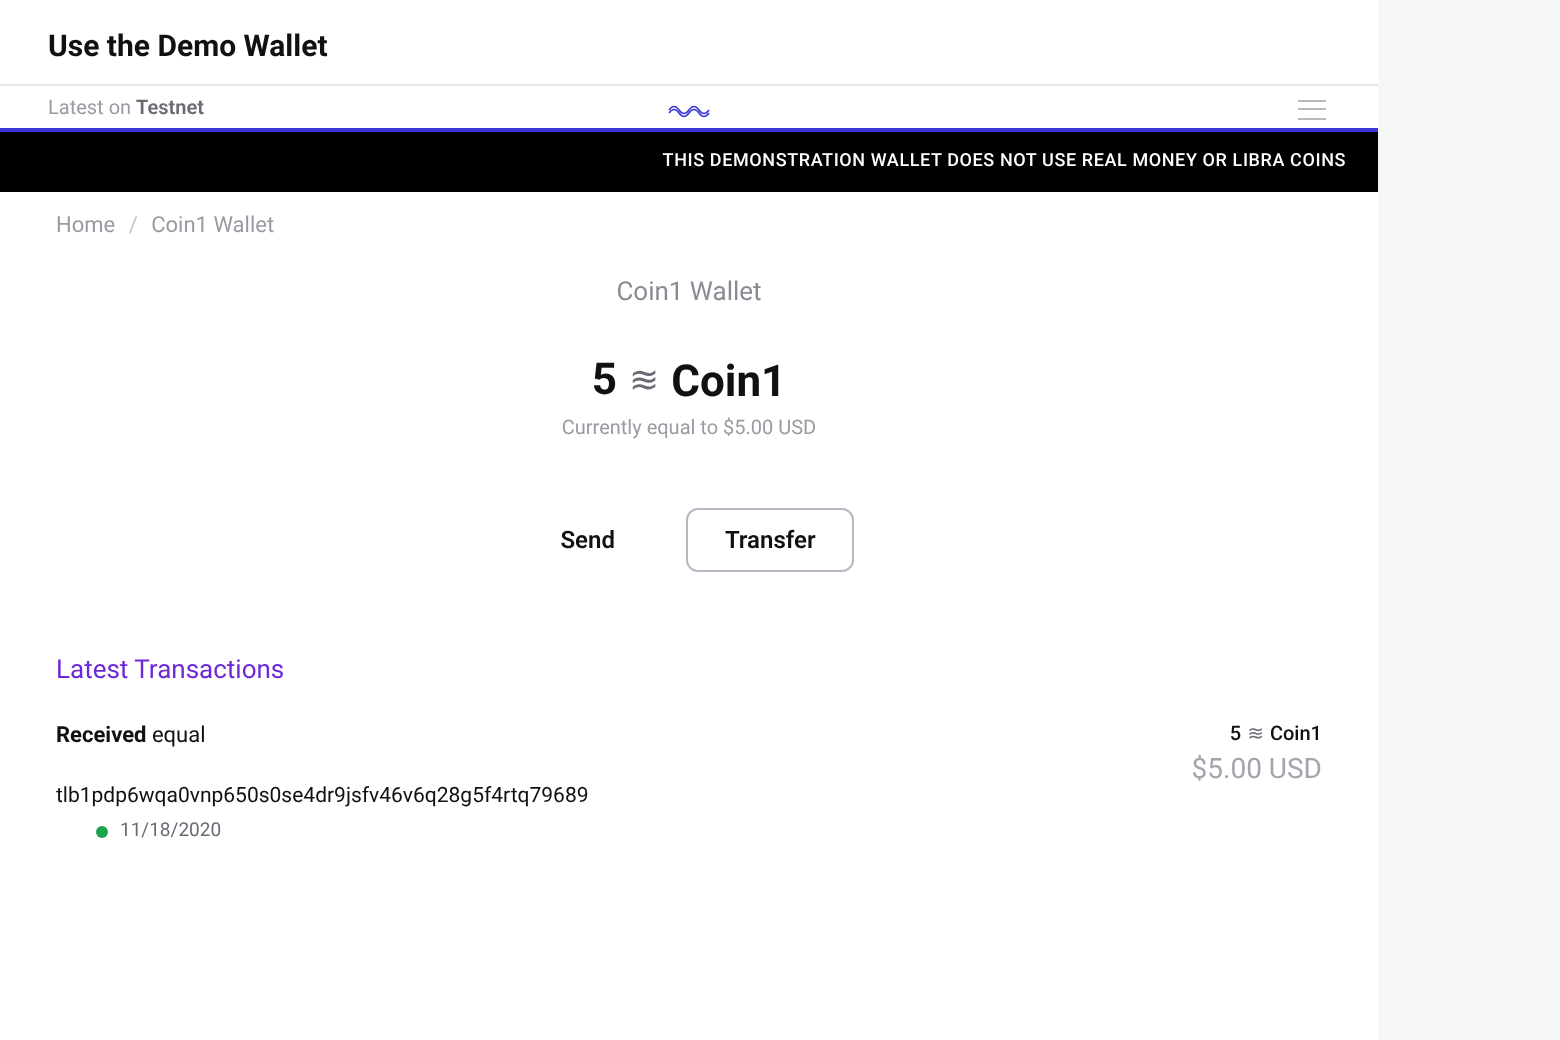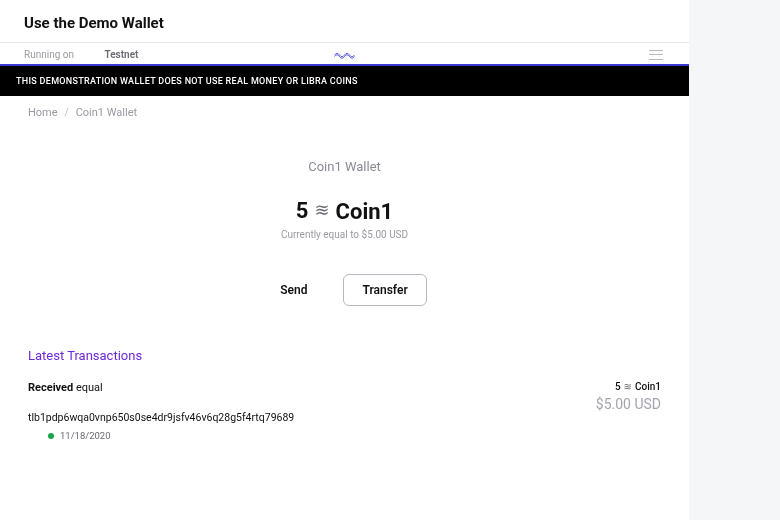--- a/index.html
+++ b/index.html
@@ -10,35 +10,35 @@
     border-bottom: 1px solid #e6e6ea;
   }
   .topbar h1 { font-size: 15px; font-weight: 700; color: #111; }
   .status-row {
     display: flex; align-items: center; justify-content: space-between;
     padding: 6px 24px 4px 24px;
     border-bottom: 2px solid #3a37d6;
     position: relative;
   }
   .status-left { font-size: 10px; color: #9a9aa2; }
-  .status-left strong { color: #6a6a74; font-weight: 600; margin-left: 28px; }
+  .status-left strong { color: #6a6a74; font-weight: 600; }
   .status-center {
     position: absolute; left: 50%; transform: translateX(-50%);
     display: flex; align-items: center; justify-content: center;
   }
   .wave-icon { width: 22px; height: 12px; }
   .status-right { width: 18px; display:flex; align-items:center; justify-content:center; }
   .menu-lines { width: 14px; height: 10px; display:flex; flex-direction:column; justify-content:space-between; }
   .menu-lines span { display:block; height:1px; background:#b8b8c0; }
   .disclaimer {
     background: #000; color: #fff; font-size: 9px; letter-spacing: 0.3px;
-    text-align: left; padding: 10px 16px; font-weight: 500;
+    text-align: right; padding: 10px 16px; font-weight: 500;
   }
   .content { padding: 8px 28px 24px 28px; }
-  .breadcrumb { font-size: 11px; color: #9a9aa2; margin-bottom: 40px; margin-top: 2px; }
+  .breadcrumb { font-size: 11px; color: #9a9aa2; margin-bottom: 20px; margin-top: 2px; }
   .breadcrumb .sep { color: #c2c2cc; margin: 0 4px; }
   .wallet-title {
     text-align: center; font-size: 13px; color: #8a8a94; font-weight: 400; margin-bottom: 24px;
   }
   .balance {
     text-align: center; font-size: 22px; font-weight: 700; color: #111;
     display: flex; align-items: center; justify-content: center; gap: 6px;
   }
   .approx { font-weight: 400; color: #6a6a74; font-size: 18px; position: relative; top: -1px; }
   .token-icon { position: relative; top: 1px; }
@@ -74,21 +74,21 @@
 <body>
 
 <div class="app">
 
   <div class="topbar">
     <h1>Use the Demo Wallet</h1>
   </div>
 
   <div class="status-row">
     <div class="status-left">
-      <span>Running on</span>
+      <span>Latest on</span>
       <strong>Testnet</strong>
     </div>
     <div class="status-center">
       <svg class="wave-icon" viewBox="0 0 44 16">
         <path d="M1 8 Q 6 1, 11 8 T 21 8 T 31 8 T 41 8" stroke="#3a37d6" stroke-width="1.6" fill="none"></path>
         <path d="M1 11 Q 6 4, 11 11 T 21 11 T 31 11 T 41 11" stroke="#3a37d6" stroke-width="1.6" fill="none"></path>
       </svg>
     </div>
     <div class="status-right">
       <span class="menu-lines">

